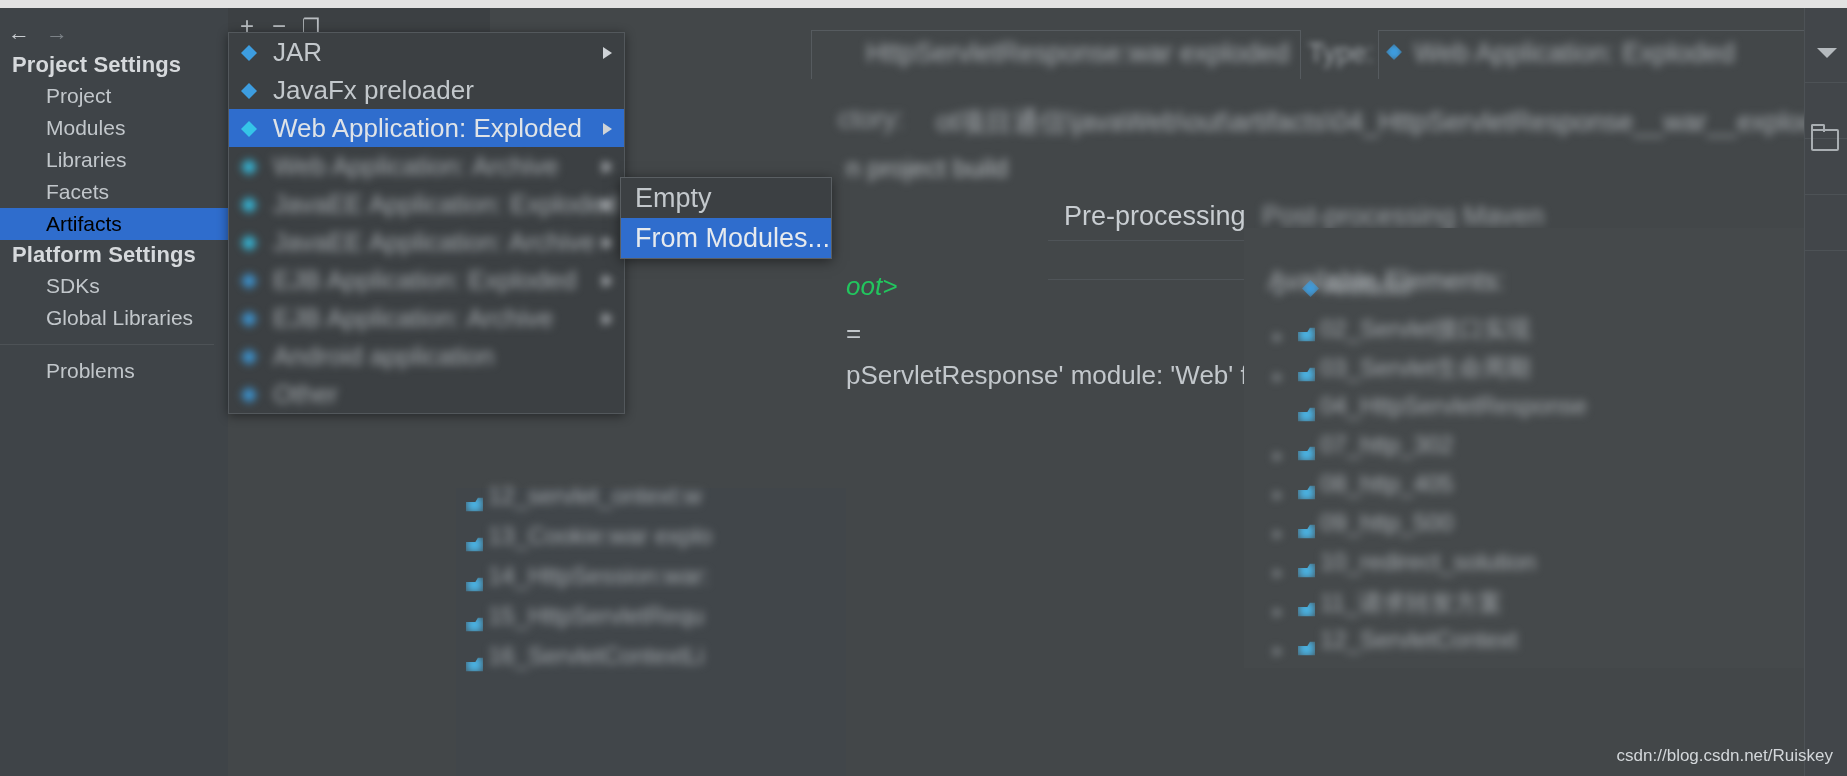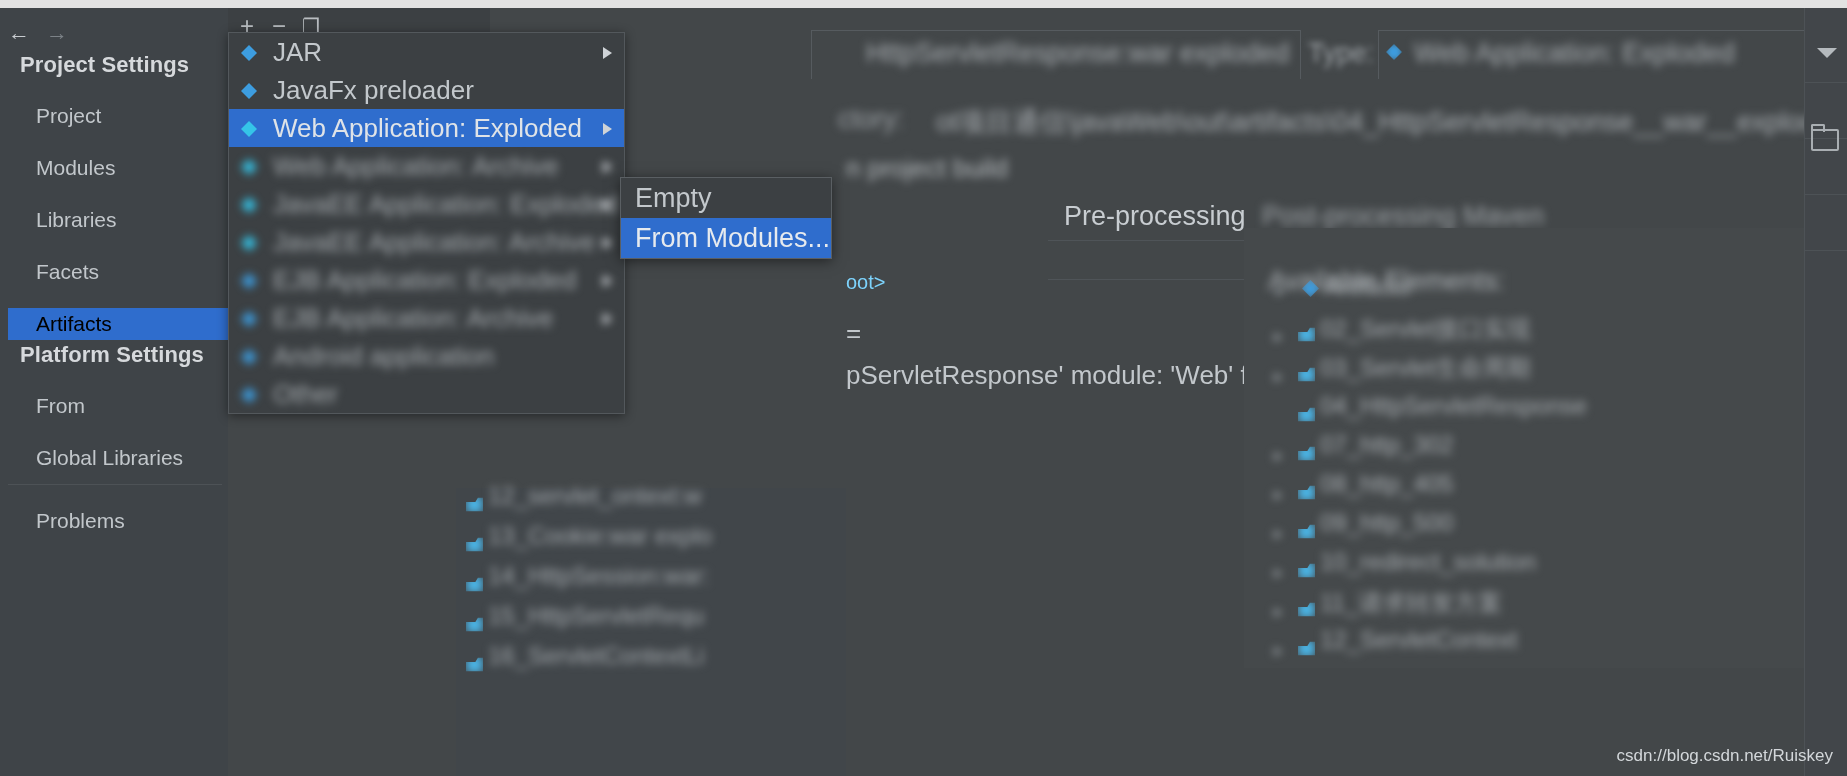--- a/index.html
+++ b/index.html
@@ -27,21 +27,21 @@
     width:30px;text-align:center;line-height:26px;
   }
   .nav-back{left:4px;color:#c8ccd0;}
   .nav-fwd{left:42px;color:#7c8287;}
 
   .side-group{
     font-size:22px;font-weight:bold;color:#d6d9dc;
     padding:2px 0 2px 12px;letter-spacing:.1px;
   }
   .side-item{
-    font-size:21px;color:#c2c7cb;padding:4px 0 4px 28px;margin-top:20px;
+    font-size:21px;color:#c2c7cb;padding:4px 0 4px 46px;
   }
   .side-item.selected{background:#2f6dcd;color:#000000;}
   .side-sep{height:1px;background:#4d5256;margin:10px 14px 10px 0;}
 
   
   .bg-panel{position:absolute;left:228px;top:8px;right:0;bottom:0;background:#434749;}
 
   .toolbar{
     position:absolute;left:228px;top:8px;width:262px;height:36px;
     background:#3c4043;border-bottom:1px solid #4b4f52;
@@ -68,21 +68,21 @@
   }
   .f-type-text{position:absolute;left:1158px;top:30px;font-size:27px;color:#a9aeb2;white-space:nowrap;}
   .f-type-icon{position:absolute;left:1158px;top:36px;width:16px;height:16px;background:#3d9de0;
     clip-path:polygon(50% 0,100% 50%,50% 100%,0 50%);}
 
   .f-dir-label{position:absolute;left:610px;top:96px;font-size:27px;color:#9da2a6;}
   .f-dir-text{position:absolute;left:708px;top:96px;font-size:27px;color:#a9aeb2;white-space:nowrap;}
 
   .f-incl{position:absolute;left:618px;top:145px;font-size:26px;color:#b5babd;white-space:nowrap;}
 
-  .f-root{position:absolute;left:618px;top:263px;font-size:20px;color:#7dd3fc;}
+  .f-root{position:absolute;left:618px;top:263px;font-size:26px;color:#22c55e;font-style:italic;}
   .f-eq{position:absolute;left:618px;top:310px;font-size:26px;color:#c2c7cb;}
   .f-mod{position:absolute;left:618px;top:352px;font-size:26px;color:#c2c7cb;white-space:nowrap;}
 
   .tab-pre{position:absolute;left:836px;top:193px;font-size:27px;color:#c8cdd1;}
   .tab-post{position:absolute;left:1034px;top:193px;font-size:27px;color:#9fa4a8;}
   .tab-maven{position:absolute;left:1235px;top:193px;font-size:27px;color:#9fa4a8;}
   .tab-line{position:absolute;left:820px;top:232px;width:596px;height:1px;background:#4f5458;}
   .tab-line2{position:absolute;left:820px;top:271px;width:596px;height:1px;background:#4f5458;}
 
   
@@ -252,30 +252,30 @@
     <div class="folder-ico"></div>
     <div class="edge-btn" style="top:186px;"></div>
   </div>
 
   <div class="sidebar">
     <div class="nav-arrows">
       <div class="nav-arrow nav-back">←</div>
       <div class="nav-arrow nav-fwd">→</div>
     </div>
 
-    <div style="position:absolute;left:8px;top:42px;width:228px;">
+    <div style="position:absolute;left:0;top:42px;width:228px;">
       <div class="side-group">Project Settings</div>
       <div class="side-item">Project</div>
       <div class="side-item">Modules</div>
       <div class="side-item">Libraries</div>
       <div class="side-item">Facets</div>
       <div class="side-item selected">Artifacts</div>
 
       <div class="side-group">Platform Settings</div>
-      <div class="side-item">From</div>
+      <div class="side-item">SDKs</div>
       <div class="side-item">Global Libraries</div>
 
       <div class="side-sep"></div>
 
       <div class="side-item">Problems</div>
     </div>
   </div>
 
   <div class="toolbar">
     <div class="tb-btn tb-plus">+</div>

